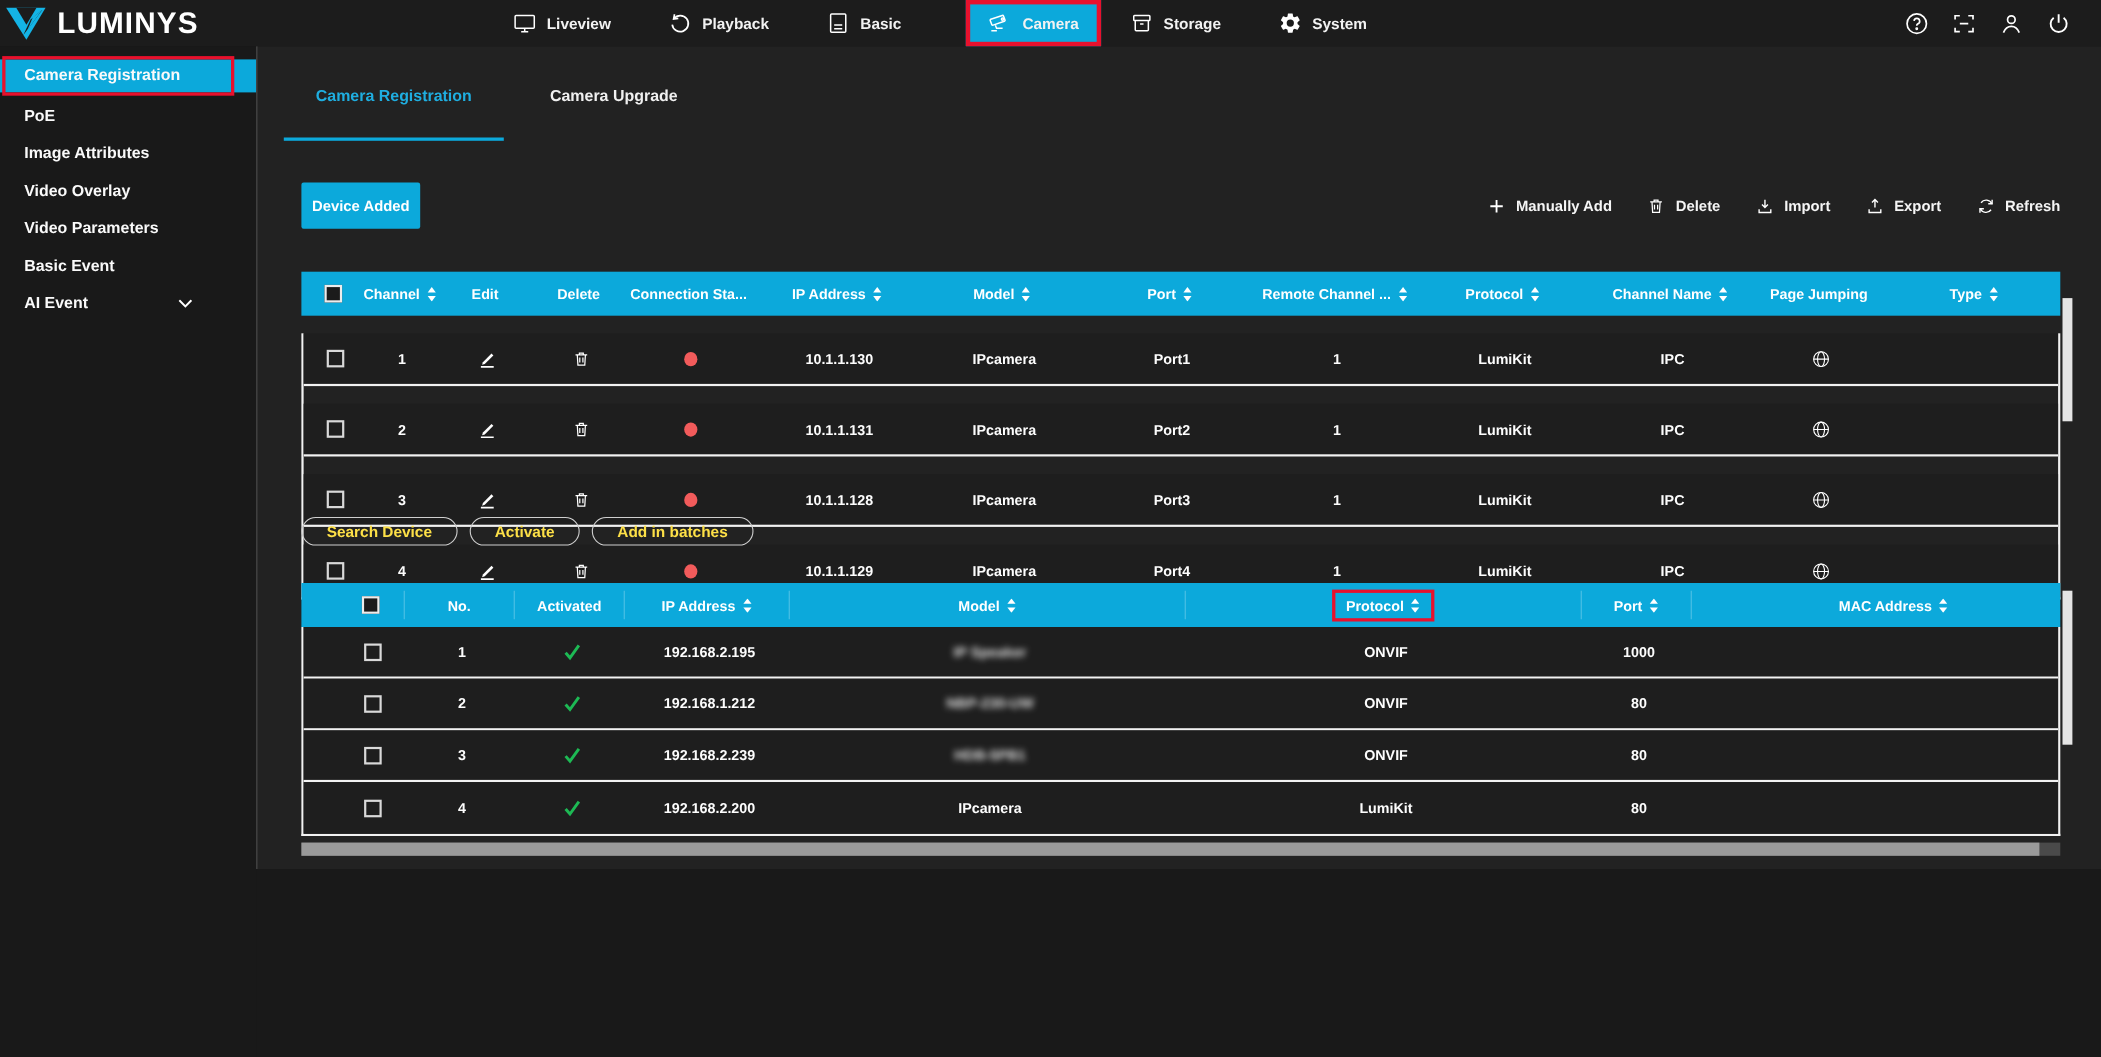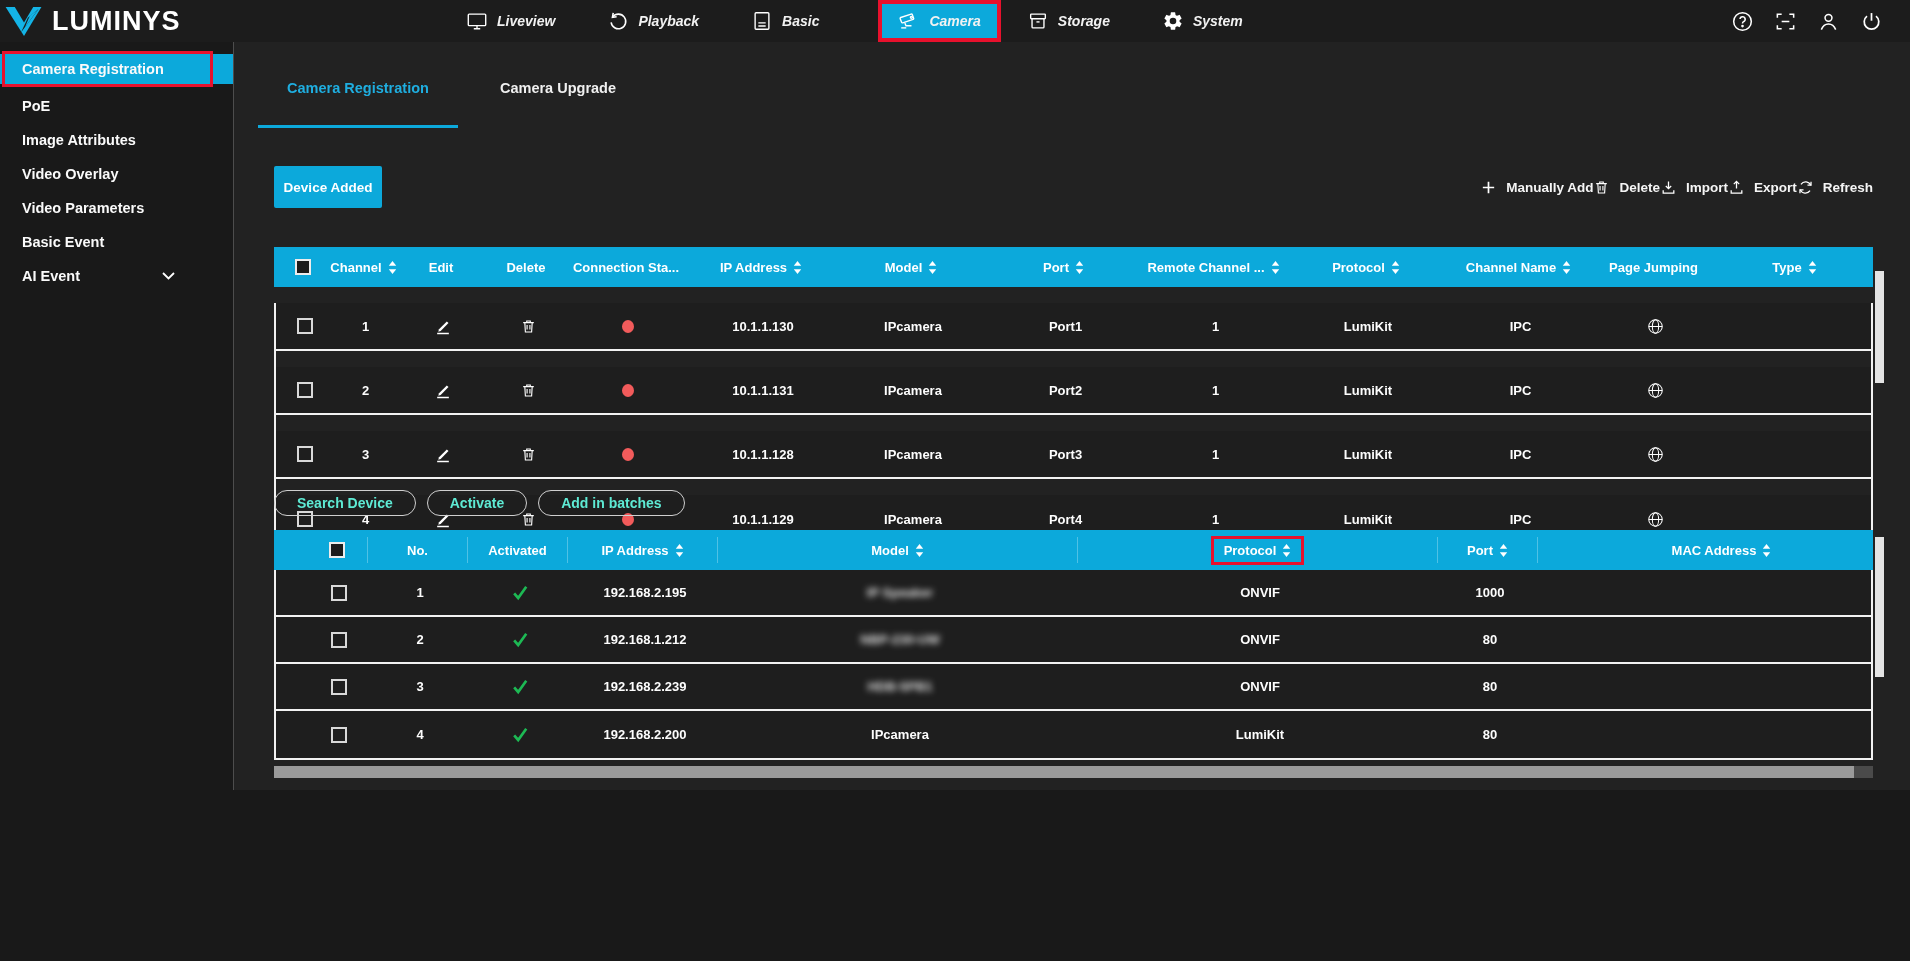--- a/index.html
+++ b/index.html
@@ -4,21 +4,21 @@
 <style>
   * { margin:0; padding:0; box-sizing:border-box; }
   html,body { width:1910px; height:961px; overflow:hidden; background:#191919;
     font-family:"Liberation Sans", sans-serif; color:#fff; }
 
   
   .topnav { position:absolute; left:0; top:0; width:1910px; height:42px;
     background:#1c1c1c; display:flex; align-items:center; z-index:5; }
   .brand { display:flex; align-items:center; gap:8px; padding-left:4px; width:320px; }
   .brand-name { font-size:27px; font-weight:800; letter-spacing:1px; color:#fff; }
-  .nav-menu { display:flex; height:42px; margin-left:120px;font-style:italic; }
+  .nav-menu { display:flex; height:42px; margin-left:120px; }
   .nav-item { display:flex; align-items:center; gap:9px; height:42px; padding:0 26px;
     font-size:14px; font-weight:600; color:#f2f2f2; cursor:pointer; }
   .nav-item svg { width:22px; height:22px; }
   .nav-item.active { background:#0CA9DB; border:4px solid #E8112D; padding:0 16px;margin-left:33px; }
   .nav-utils { margin-left:auto; display:flex; align-items:center; gap:17px; padding-right:26px; }
   .util-icon { width:26px; height:26px; display:flex; align-items:center; justify-content:center; cursor:pointer; }
   .util-icon svg { width:23px; height:23px; }
 
   
   .sidebar { position:absolute; left:0; top:42px; width:233px; height:919px;
@@ -39,21 +39,21 @@
   .tab { width:200px; text-align:center; font-size:14.5px; font-weight:600; color:#f0f0f0;
     padding-bottom:32px; cursor:pointer; position:relative; }
   .tab.active { color:#1FAEE0; }
   .tab.active::after { content:""; position:absolute; left:0; right:0; bottom:0; height:3px; background:#0CA9DB; }
 
   
   .bar-row { position:absolute; left:40px; top:124px; width:1599px; height:42px;
     display:flex; align-items:center; }
   .device-added { width:108px; height:42px; background:#0CA9DB; color:#fff; border:none;
     font-family:inherit; font-size:13.5px; font-weight:600; border-radius:2px; cursor:pointer; }
-  .toolbar { margin-left:auto; display:flex; align-items:flex-start; }
+  .toolbar { margin-left:auto; display:flex; align-items:flex-start; gap:32px; }
   .tool-btn { display:flex; align-items:center; gap:9px; font-size:13.5px; font-weight:600;
     color:#f5f5f5; cursor:pointer; background:none; border:none; font-family:inherit; }
   .tool-btn svg { width:17px; height:17px; }
 
   
   .table { position:absolute; left:40px; width:1599px; }
   .t1 { top:189px; }
   .t2 { top:488px; }
   .thead { background:#0CA9DB; height:40px; font-size:13px; font-weight:600; color:#fff; }
   .t1-grid { display:grid; grid-template-columns:57px 65px 90px 80px 120px 150px 150px 155px 145px 160px 145px 125px 157px; align-items:center;margin-top:16px; }
@@ -71,21 +71,21 @@
 
   .checkbox { width:16px; height:16px; border:2px solid #d9d9d9; background:transparent; display:inline-block; cursor:pointer; }
   .checkbox.dark { background:#1b1b1b; border-color:#ececec; }
   .dot { width:12px; height:13px; border-radius:50%; background:#F25B5B; display:inline-block; }
   .icon-btn { background:none; border:none; cursor:pointer; display:flex; align-items:center; justify-content:center; }
   .blurred { filter:blur(3px); opacity:.85; }
 
   
   .actions { position:absolute; left:40px; top:428px; display:flex; gap:11px; }
   .action-btn { height:26px; padding:0 22px; background:transparent; border:1.5px solid #cfcfcf;
-    border-radius:13px; color:#5eead4; font-family:inherit; font-size:14px; font-weight:600; cursor:pointer;margin-top:20px; }
+    border-radius:13px; color:#fde047; font-family:inherit; font-size:14px; font-weight:600; cursor:pointer; }
 
   
   .vscroll1 { position:absolute; left:1641px; top:229px; width:9px; height:112px; background:#e4e4e4; }
   .vscroll2 { position:absolute; left:1641px; top:495px; width:9px; height:140px; background:#e4e4e4; }
   .hscroll { position:absolute; left:40px; top:724px; width:1599px; height:12px; background:#4a4a4a; }
   .hscroll .thumb { position:absolute; left:0; top:0; height:12px; width:1580px; background:#9a9a9a; }
 
   svg { display:block; }
 </style>
 </head>

